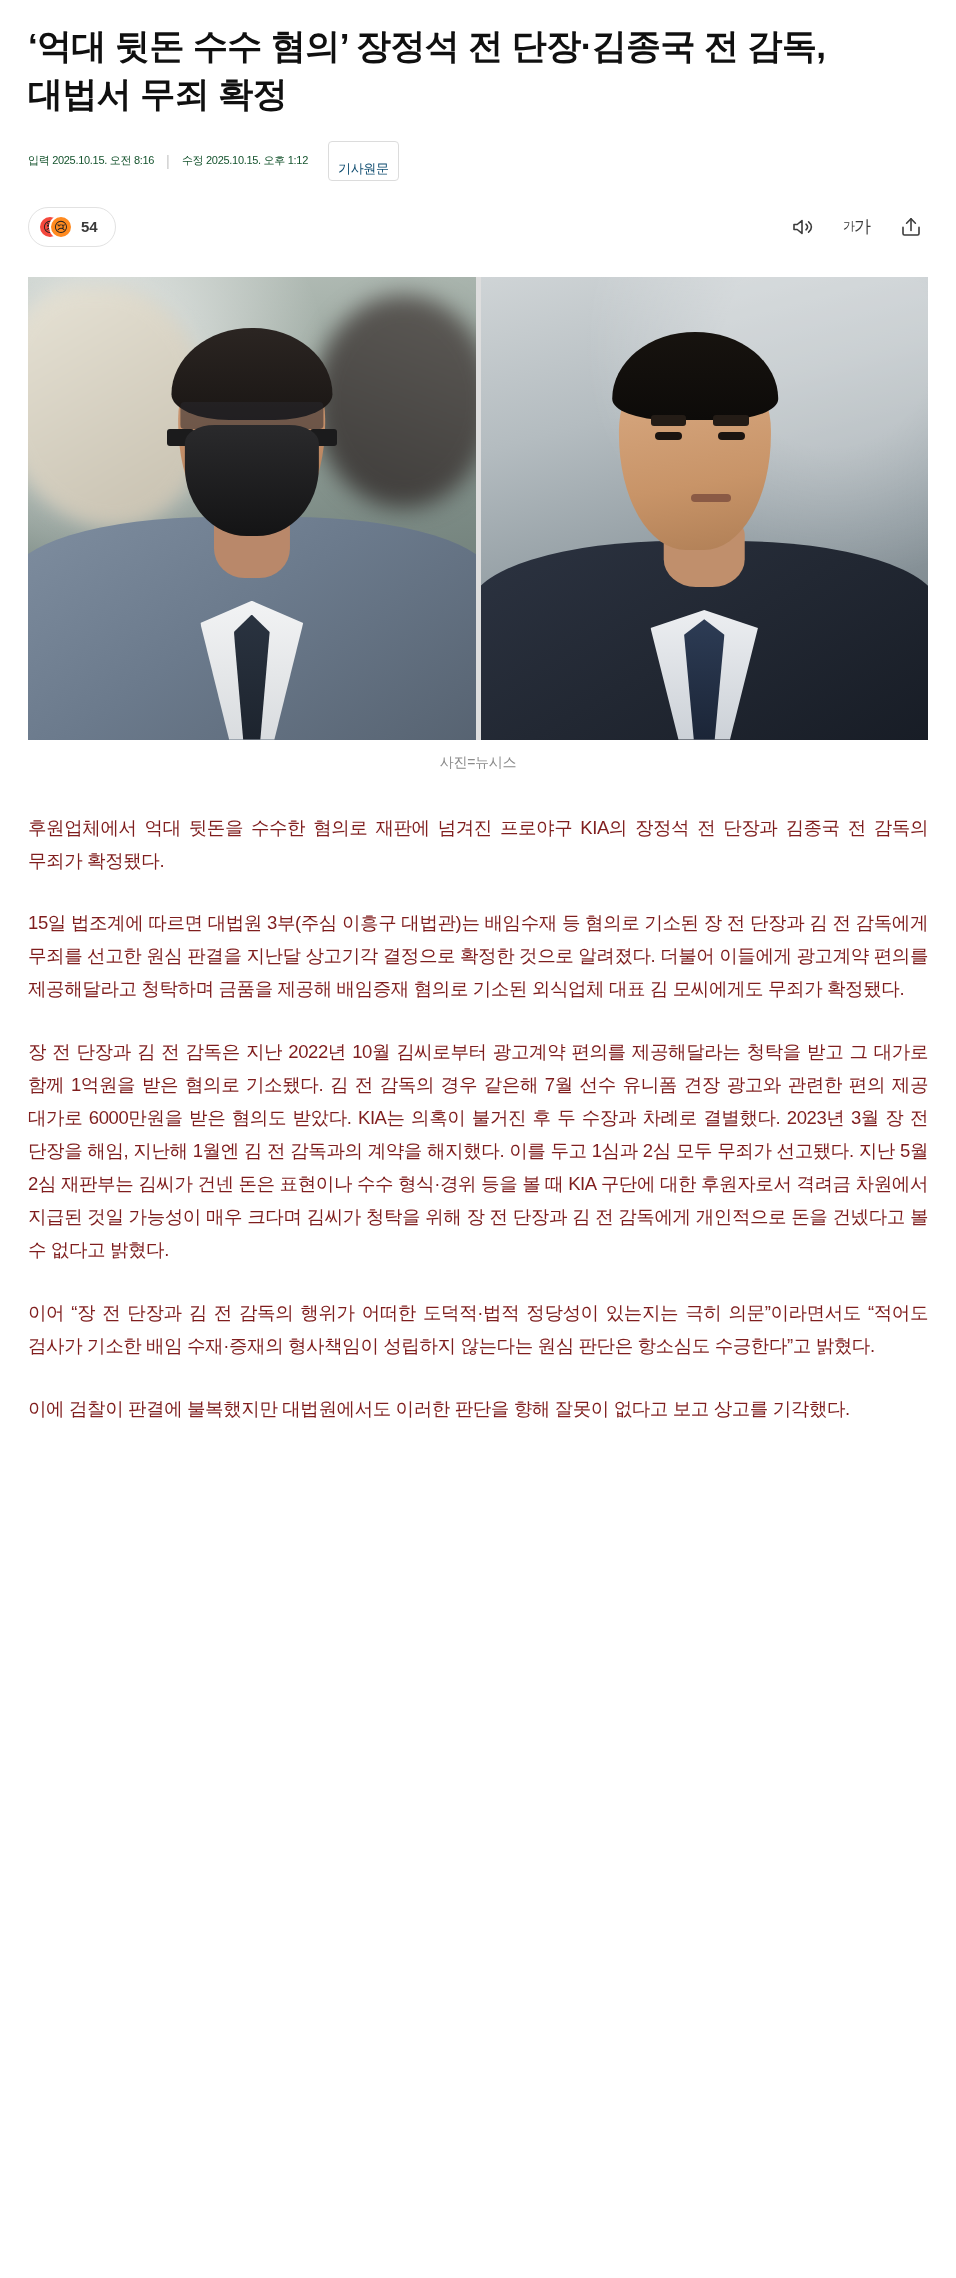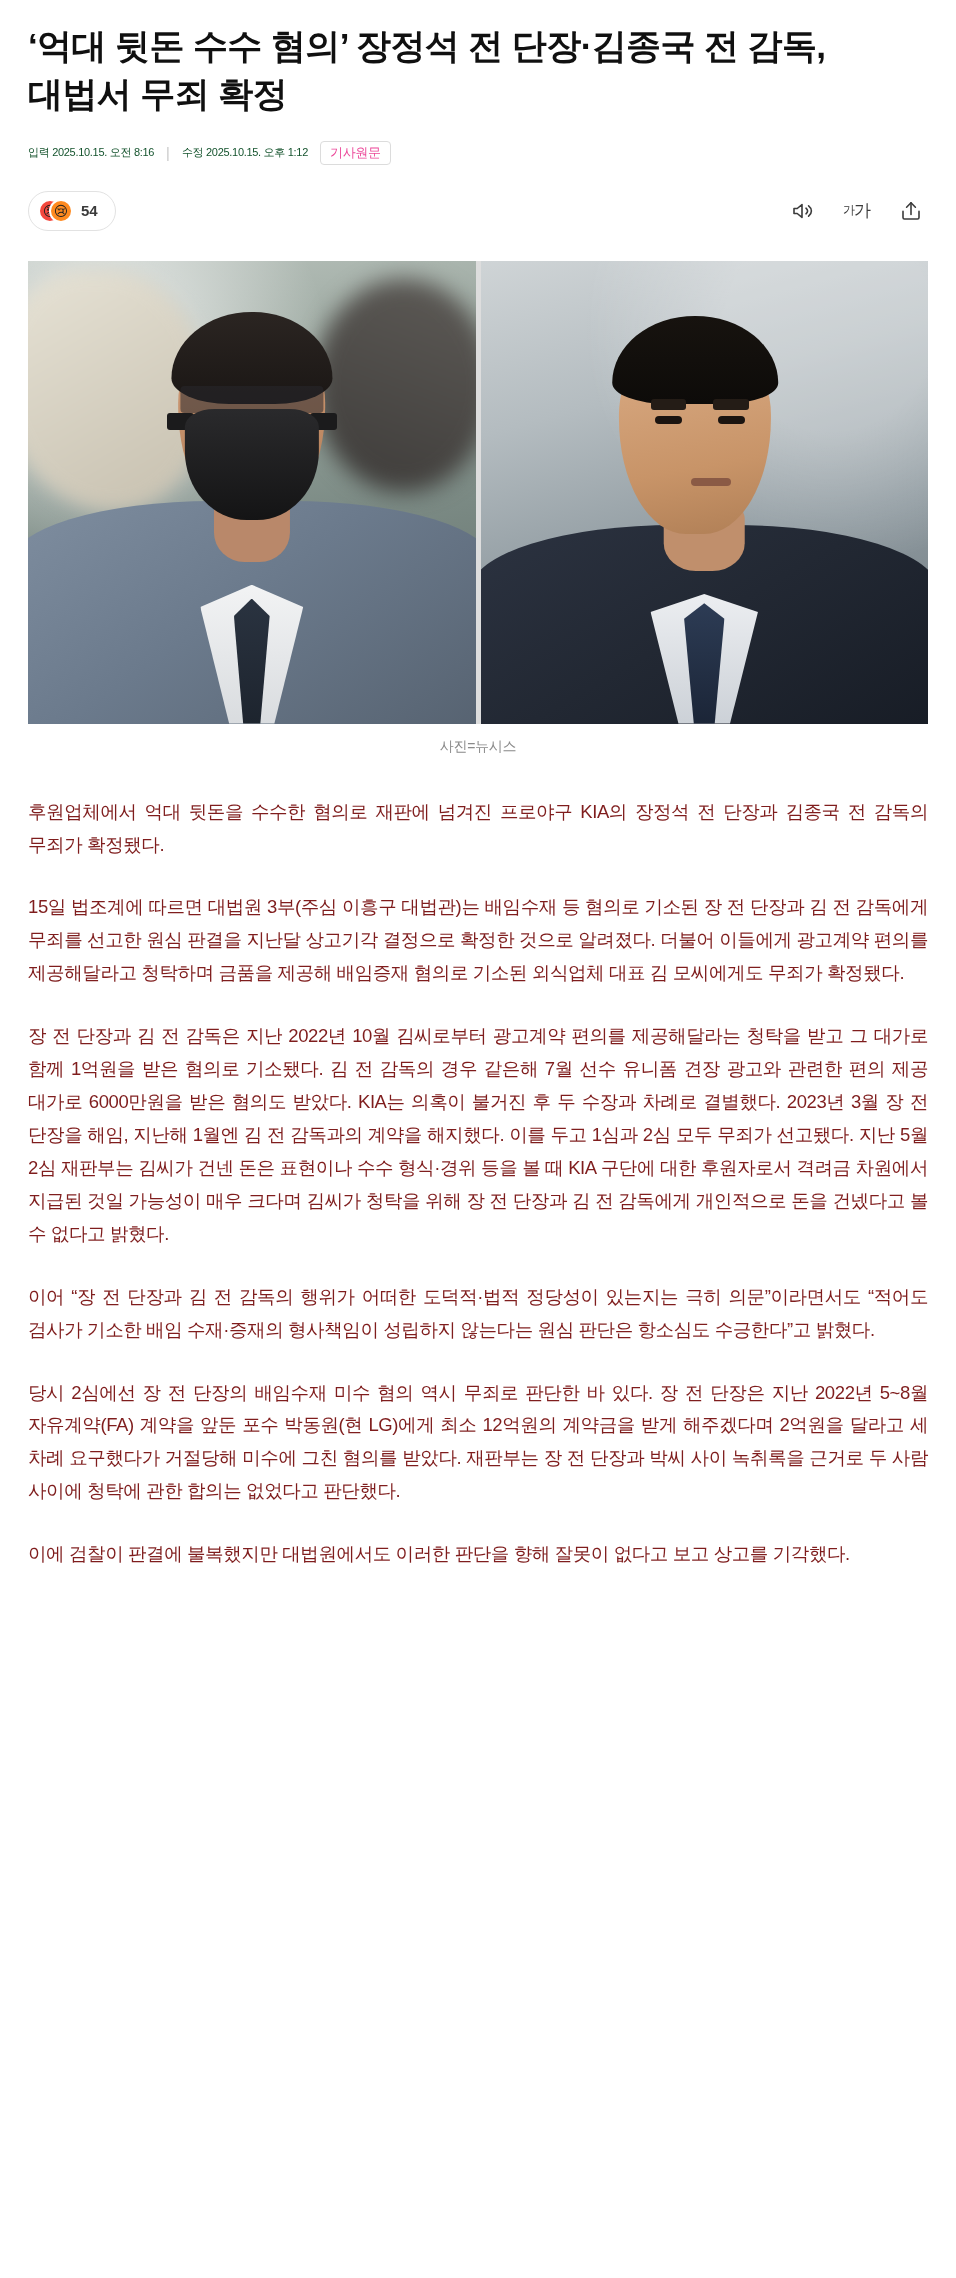--- a/index.html
+++ b/index.html
@@ -45,25 +45,26 @@
     white-space: nowrap;
   }
   .meta-sep {
     font-size: 14.5px;
     color: #c8c8c8;
   }
   .source-chip {
     border: 1px solid #dcdcdc;
     border-radius: 4px;
     font-size: 13px;
-    color: #ec4899;
-    padding: 4px 9px 5px;
+    color: #0c4a6e;
+    padding: 20px 9px 5px;
     letter-spacing: -0.3px;
     background: #fff;
     line-height: 1;
+    margin-left: 8px;
   }
 
   
   .tool-row {
     display: flex;
     align-items: center;
     justify-content: space-between;
     margin-bottom: 30px;
   }
   .reaction {
@@ -398,17 +399,16 @@
 
     </div>
     <figcaption>사진=뉴시스</figcaption>
   </figure>
 
   <div class="article-body">
     <p>후원업체에서 억대 뒷돈을 수수한 혐의로 재판에 넘겨진 프로야구 KIA의 장정석 전 단장과 김종국 전 감독의 무죄가 확정됐다.</p>
     <p>15일 법조계에 따르면 대법원 3부(주심 이흥구 대법관)는 배임수재 등 혐의로 기소된 장 전 단장과 김 전 감독에게 무죄를 선고한 원심 판결을 지난달 상고기각 결정으로 확정한 것으로 알려졌다. 더불어 이들에게 광고계약 편의를 제공해달라고 청탁하며 금품을 제공해 배임증재 혐의로 기소된 외식업체 대표 김 모씨에게도 무죄가 확정됐다.</p>
     <p>장 전 단장과 김 전 감독은 지난 2022년 10월 김씨로부터 광고계약 편의를 제공해달라는 청탁을 받고 그 대가로 함께 1억원을 받은 혐의로 기소됐다. 김 전 감독의 경우 같은해 7월 선수 유니폼 견장 광고와 관련한 편의 제공 대가로 6000만원을 받은 혐의도 받았다. KIA는 의혹이 불거진 후 두 수장과 차례로 결별했다. 2023년 3월 장 전 단장을 해임, 지난해 1월엔 김 전 감독과의 계약을 해지했다. 이를 두고 1심과 2심 모두 무죄가 선고됐다. 지난 5월 2심 재판부는 김씨가 건넨 돈은 표현이나 수수 형식·경위 등을 볼 때 KIA 구단에 대한 후원자로서 격려금 차원에서 지급된 것일 가능성이 매우 크다며 김씨가 청탁을 위해 장 전 단장과 김 전 감독에게 개인적으로 돈을 건넸다고 볼 수 없다고 밝혔다.</p>
     <p>이어 “장 전 단장과 김 전 감독의 행위가 어떠한 도덕적·법적 정당성이 있는지는 극히 의문”이라면서도 “적어도 검사가 기소한 배임 수재·증재의 형사책임이 성립하지 않는다는 원심 판단은 항소심도 수긍한다”고 밝혔다.</p>
-    <p>당시 2심에선 장 전 단장의 배임수재 미수 혐의 역시 무죄로 판단한 바 있다. 장 전 단장은 지난 2022년 5~8월 자유계약(FA) 계약을 앞둔 포수 박동원(현 LG)에게 최소 12억원의 계약금을 받게 해주겠다며 2억원을 달라고 세 차례 요구했다가 거절당해 미수에 그친 혐의를 받았다. 재판부는 장 전 단장과 박씨 사이 녹취록을 근거로 두 사람 사이에 청탁에 관한 합의는 없었다고 판단했다.</p>
     <p>이에 검찰이 판결에 불복했지만 대법원에서도 이러한 판단을 향해 잘못이 없다고 보고 상고를 기각했다.</p>
   </div>
 
 </div>
 
 </body></html>

